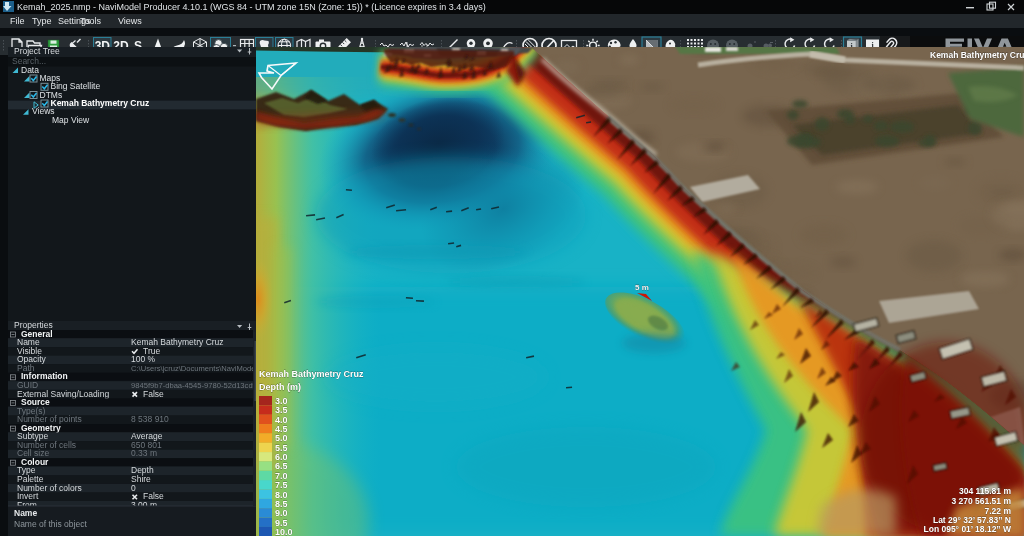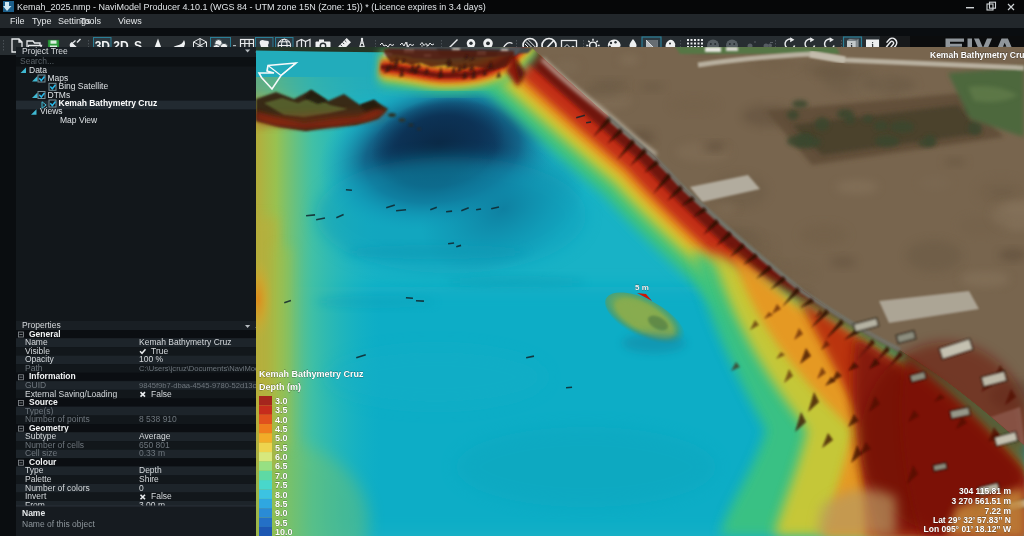--- a/index.html
+++ b/index.html
@@ -3,21 +3,21 @@
 <meta charset="utf-8">
 <style>
   html,body{margin:0;padding:0;width:1024px;height:536px;overflow:hidden;background:#0a0d10;font-family:"Liberation Sans",sans-serif;}
   #app{position:relative;width:1024px;height:380px;}
   #titlebar{position:absolute;left:0;top:0;width:1024px;height:14px;background:#060708;color:#dfe3e6;font-size:9px;line-height:14px;}
   #titlebar .txt{position:absolute;left:17px;top:0;white-space:nowrap;}
   #winbtns{position:absolute;right:0;top:0;height:14px;}
   #menubar{position:absolute;left:0;top:14px;width:1024px;height:14px;background:#22272b;color:#e4e7e9;font-size:9px;line-height:14px;}
   #menubar span{position:absolute;top:0;}
   #toolbar{position:absolute;left:0;top:28px;width:1024px;height:19px;background:#272d31;margin-top:8px;}
-  #leftpanel{position:absolute;left:16px;top:47px;width:256px;height:489px;background:#11161a;color:#d7dbde;font-size:9px;}
+  #leftpanel{position:absolute;left:8px;top:47px;width:256px;height:489px;background:#11161a;color:#d7dbde;font-size:9px;}
   #scene{position:absolute;left:256px;top:47px;width:768px;height:489px;}
 </style>
 </head>
 <body>
 <div id="app">
   <div id="titlebar">
     <svg width="11" height="11" style="position:absolute;left:3px;top:1px" viewBox="0 0 11 11">
         <rect x="0" y="0" width="11" height="11" fill="#1d5f8a"></rect>
         <path d="M2 1 L6 1 L6 5 L8.5 5 L4 10 L0 5 L2 5 Z" fill="#cfe8f2"></path>
       </svg>

